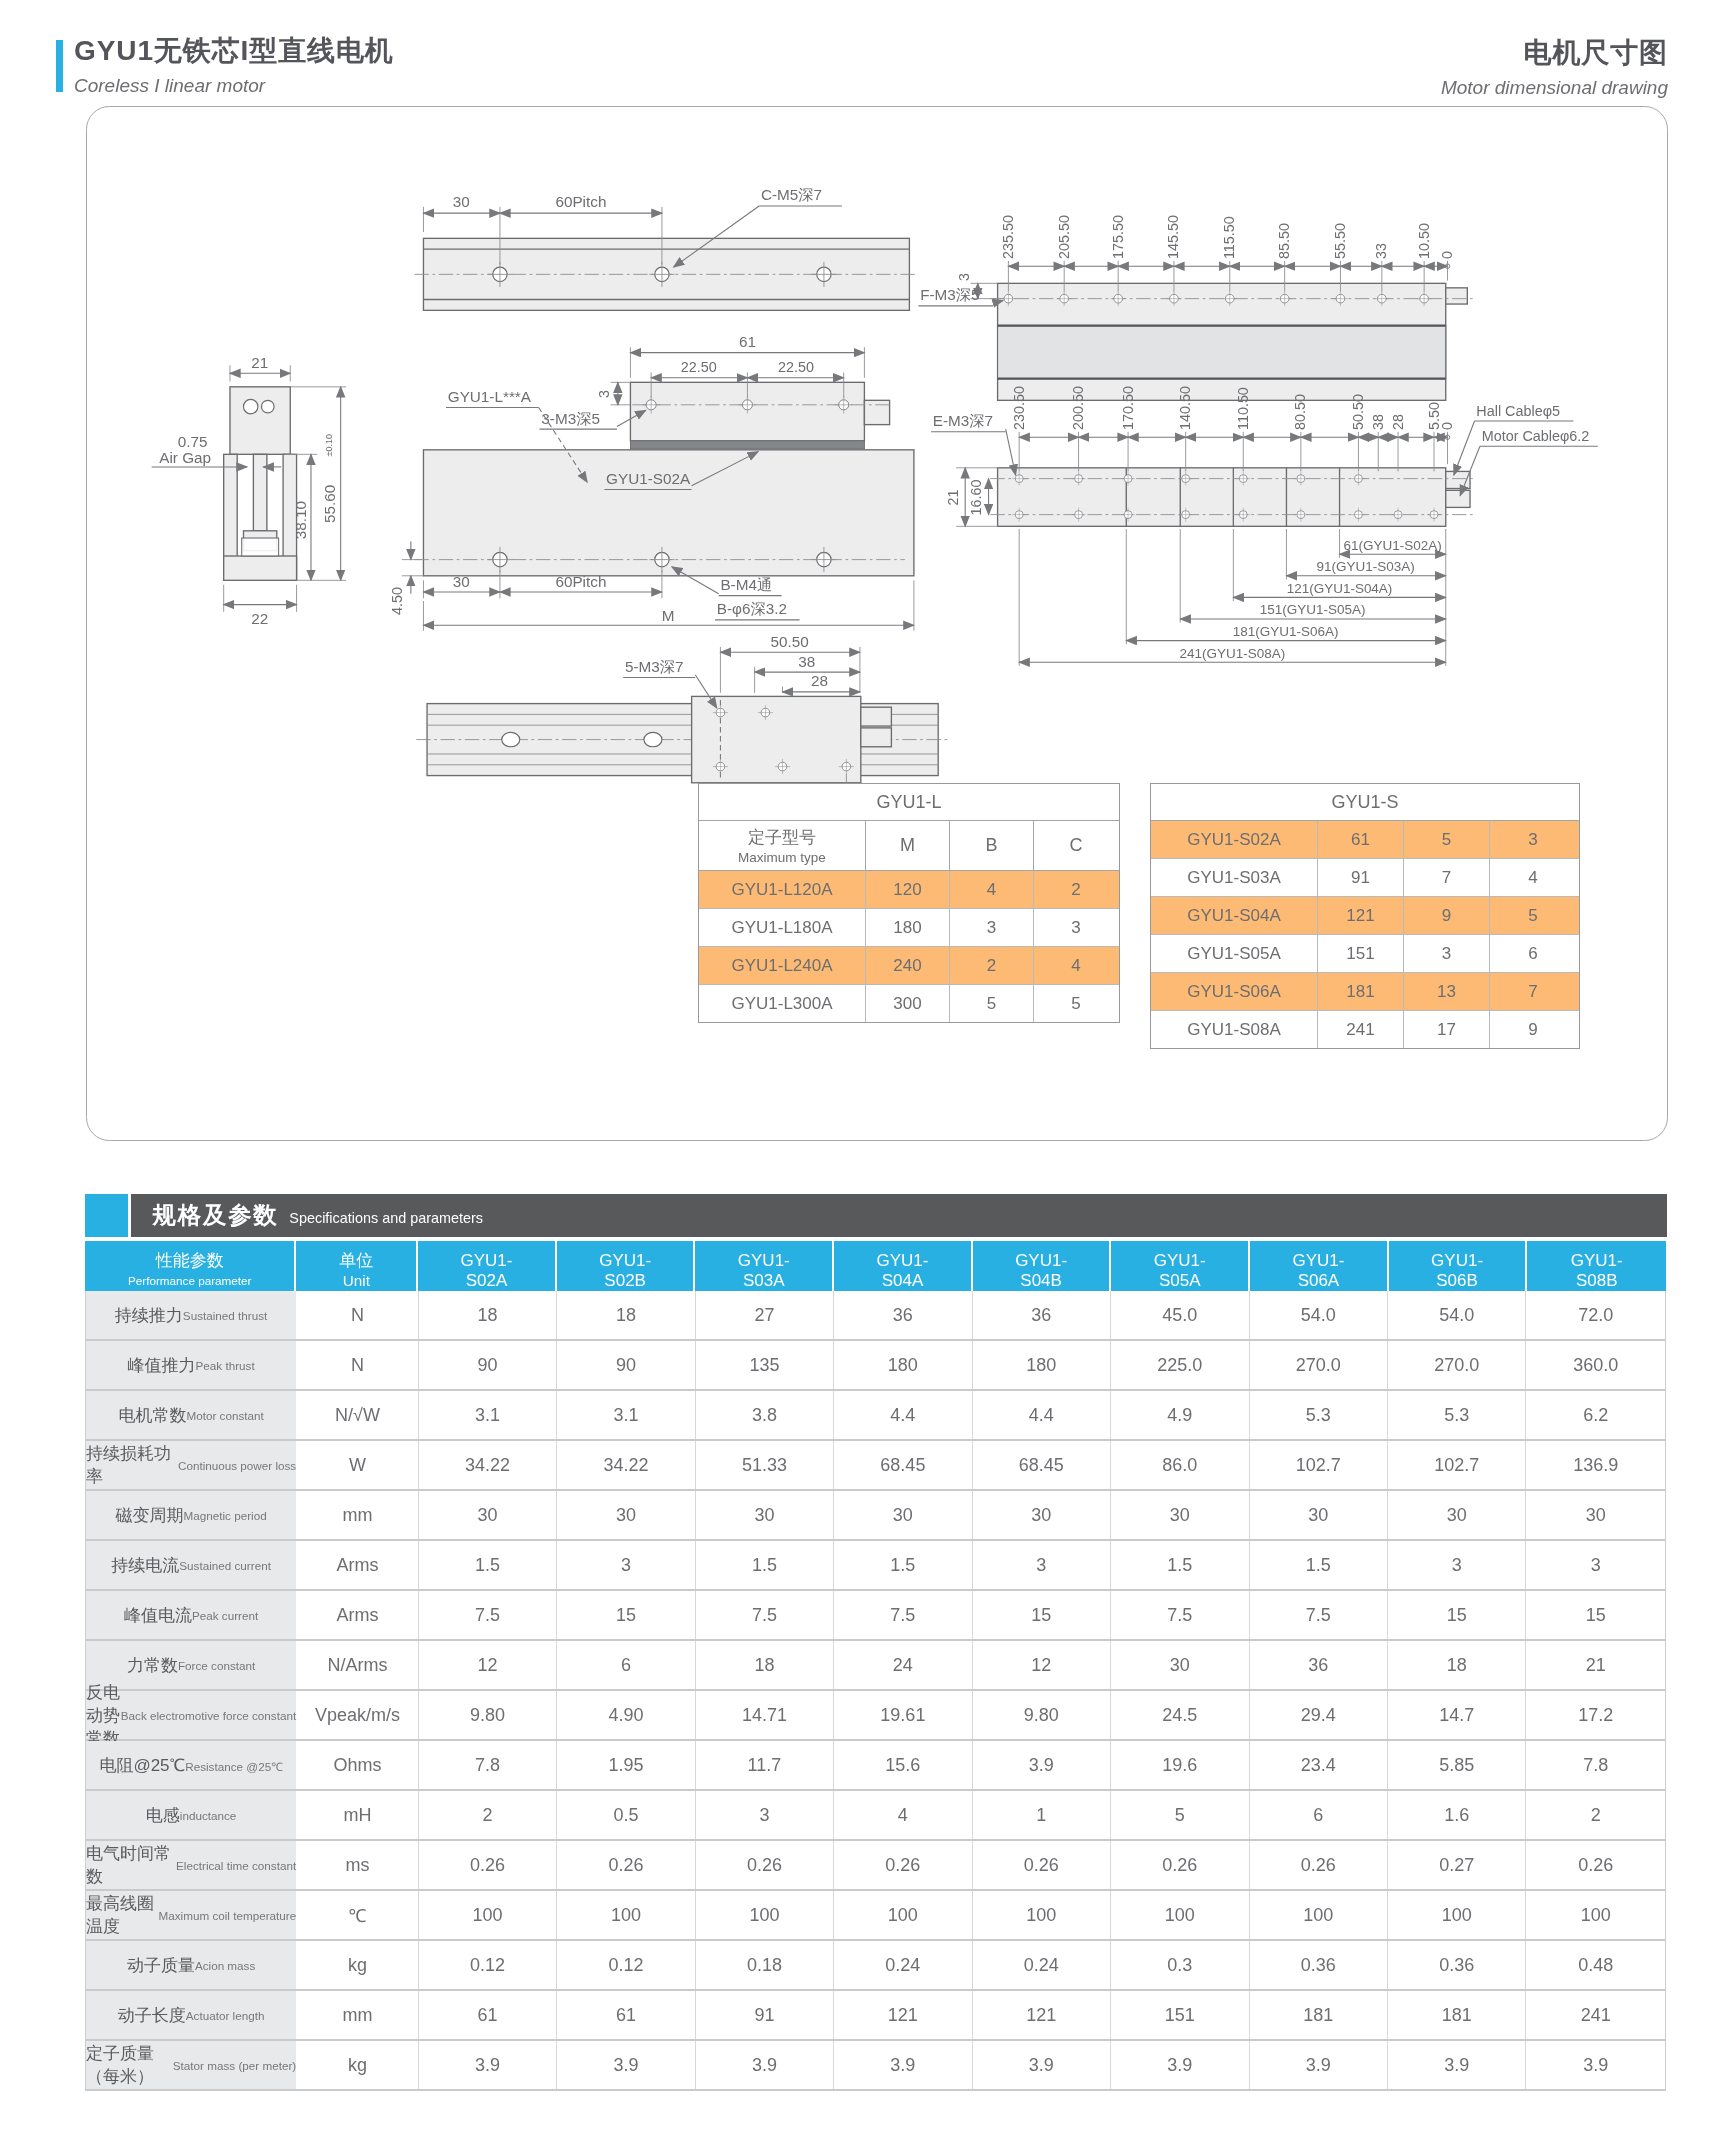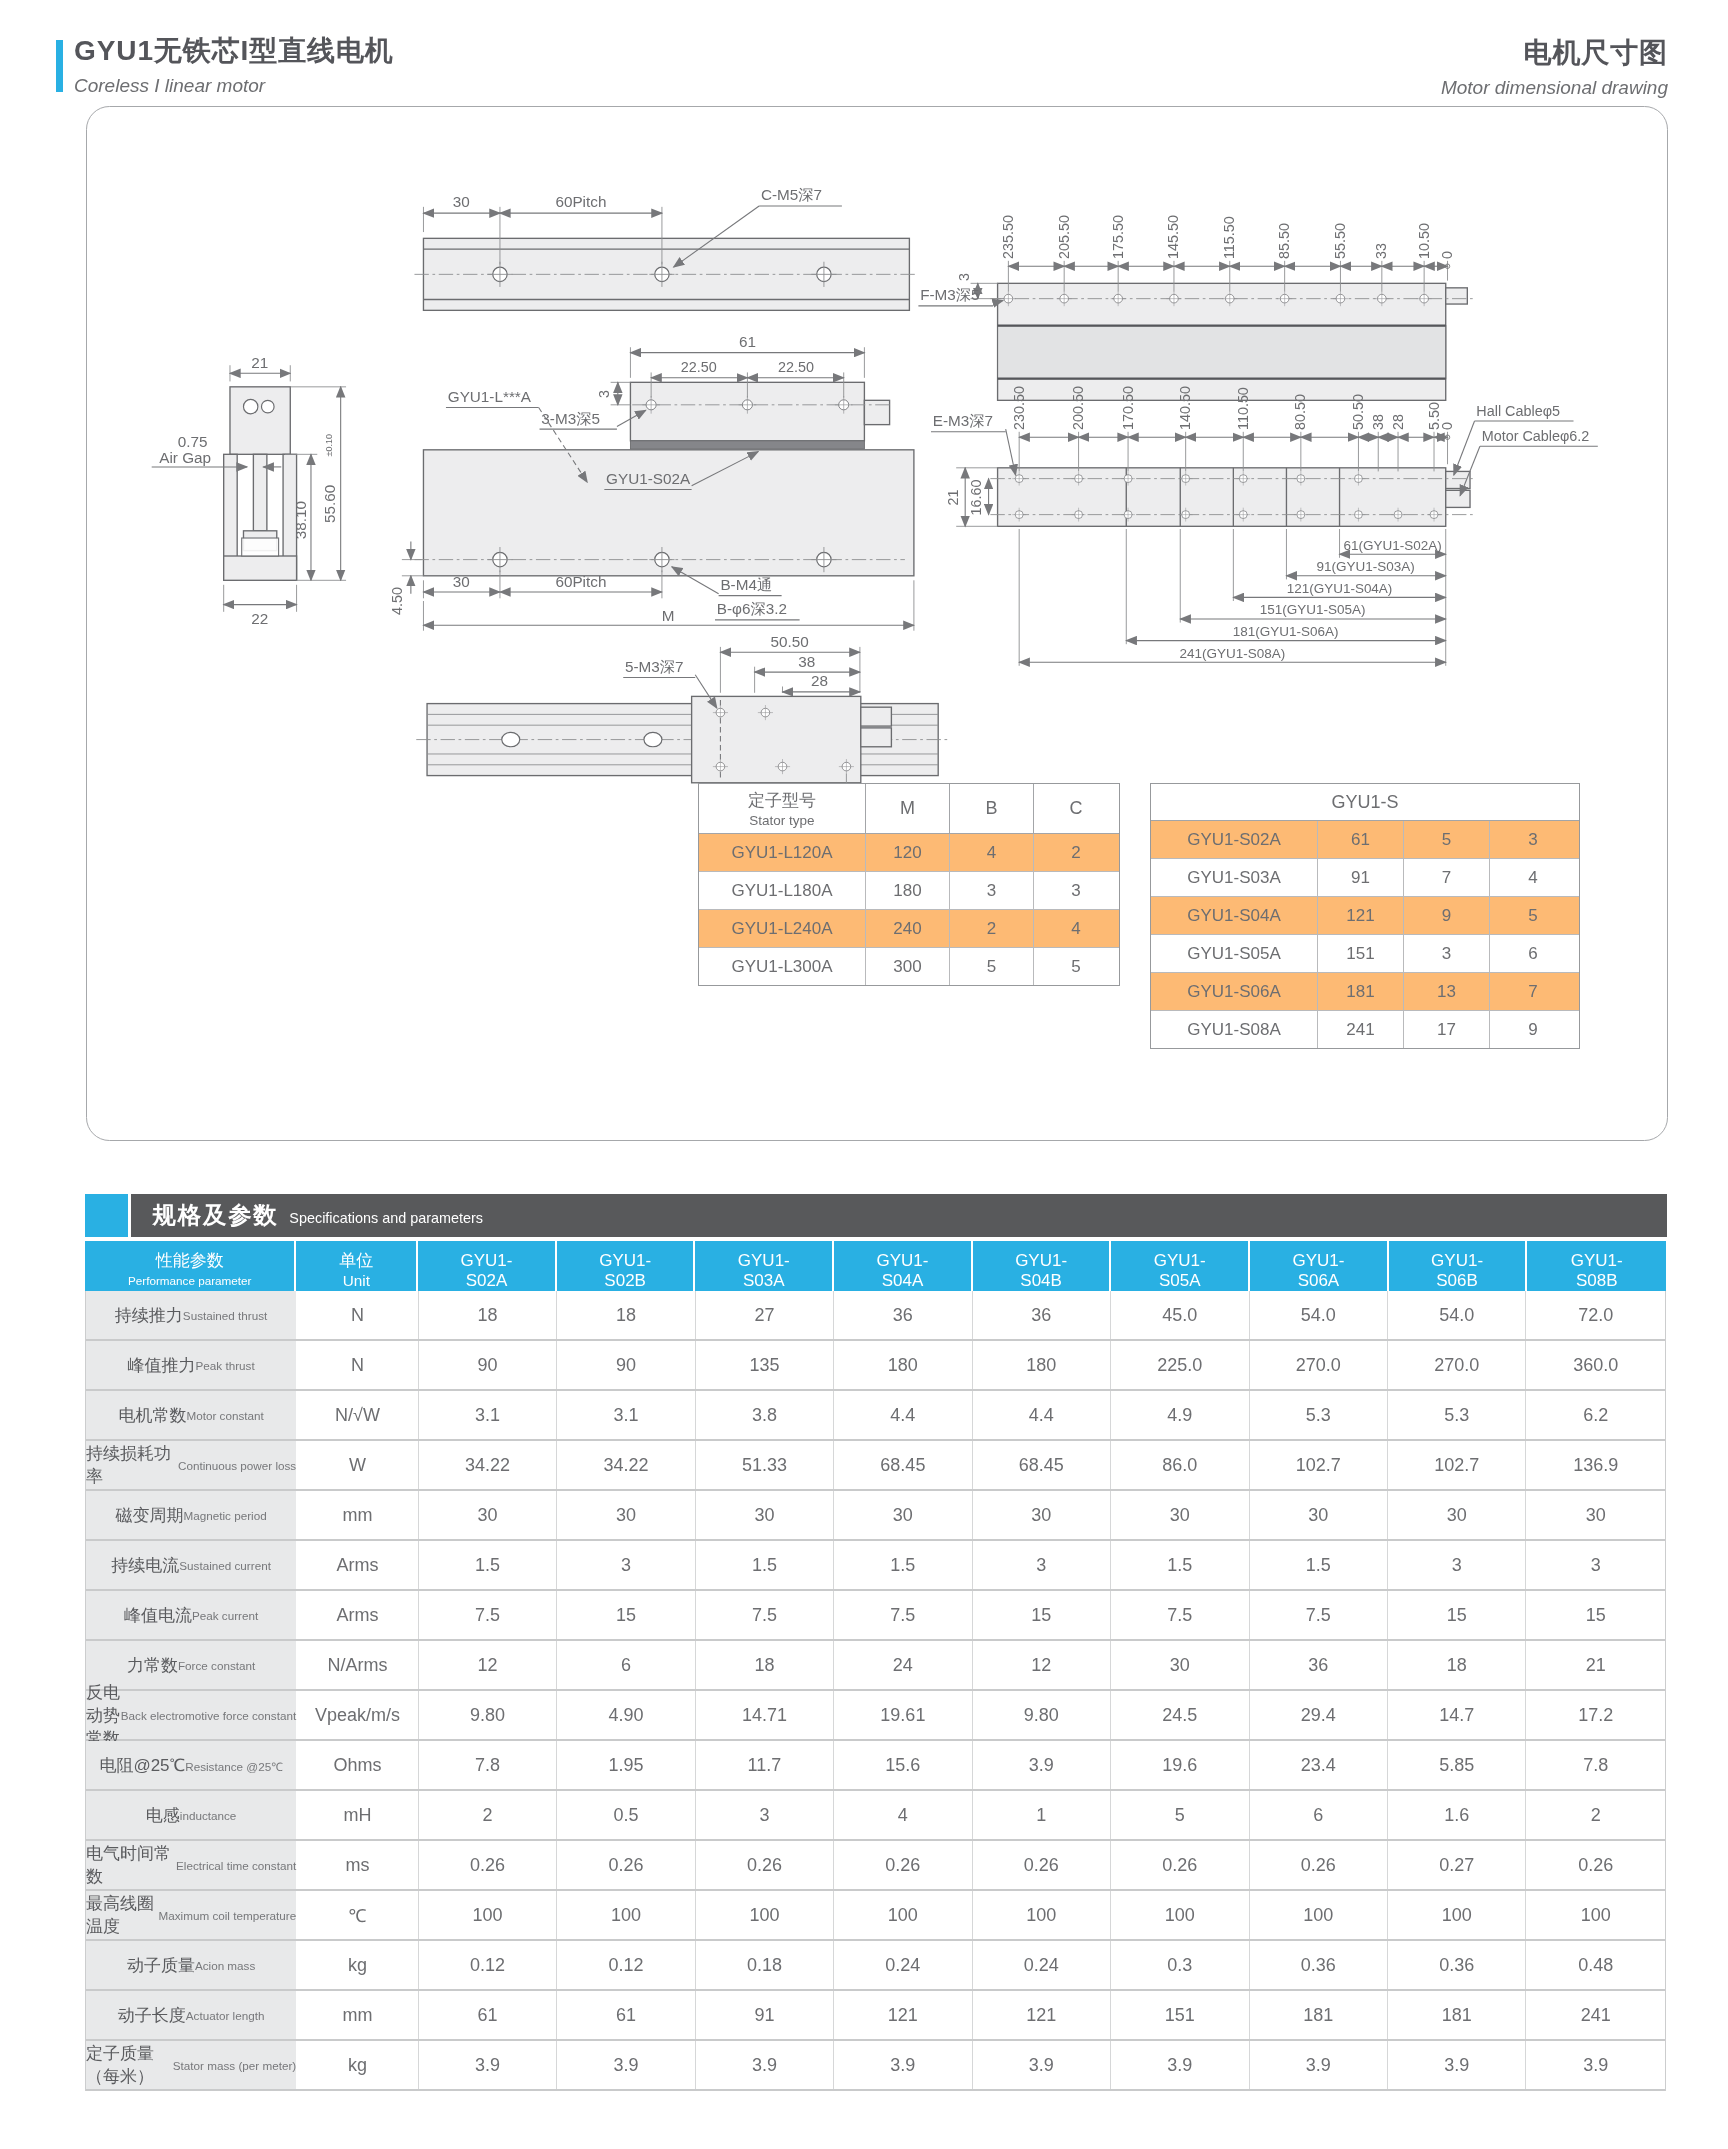--- a/index.html
+++ b/index.html
@@ -424,24 +424,25 @@
     <text class="d3" x="1547" y="611" text-anchor="middle">61(GYU1-S02A)</text>
     <text class="d3" x="1517" y="635" text-anchor="middle">91(GYU1-S03A)</text>
     <text class="d3" x="1488" y="659" text-anchor="middle">121(GYU1-S04A)</text>
     <text class="d3" x="1458" y="683" text-anchor="middle">151(GYU1-S05A)</text>
     <text class="d3" x="1428" y="707" text-anchor="middle">181(GYU1-S06A)</text>
     <text class="d3" x="1369" y="731" text-anchor="middle">241(GYU1-S08A)</text>
   </g>
 </svg>
 
 <div class="abs mini" id="table-l">
+  <div class="mini-title">GYU1-L</div>
   <div class="mini-head">
     <div class="c c0">
       <div class="zh">定子型号</div>
-      <div class="en">Stator type</div>
+      <div class="en">Maximum type</div>
     </div>
     <div class="c cx lt">M</div>
     <div class="c cx lt">B</div>
     <div class="c cx lt">C</div>
   </div>
   <div id="table-l-body">
       <div class="mini-row alt">
         <div class="c c0">GYU1-L120A</div>
         <div class="c cx">120</div>
         <div class="c cx">4</div>

